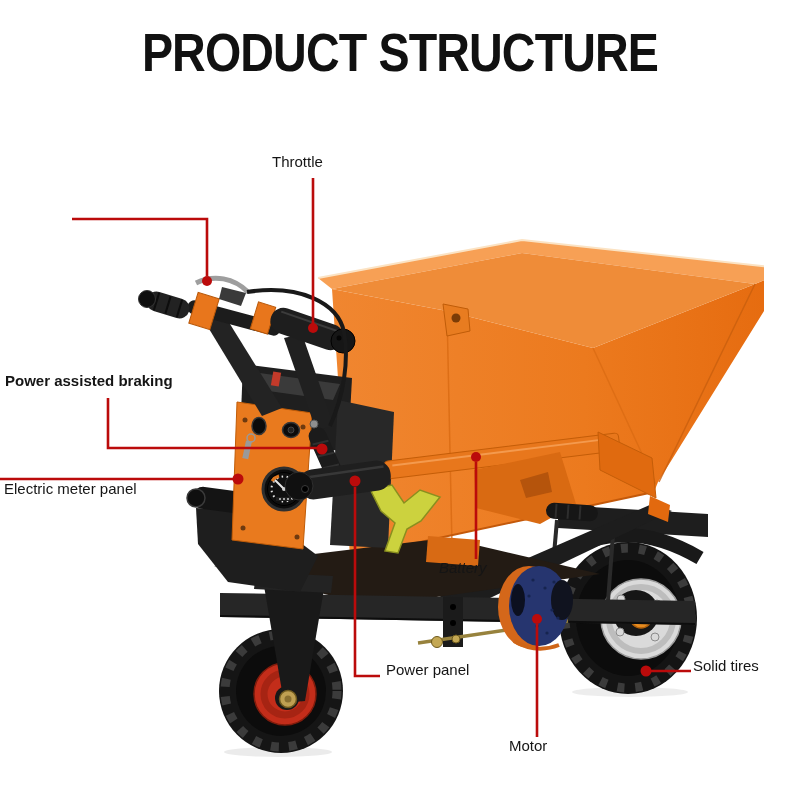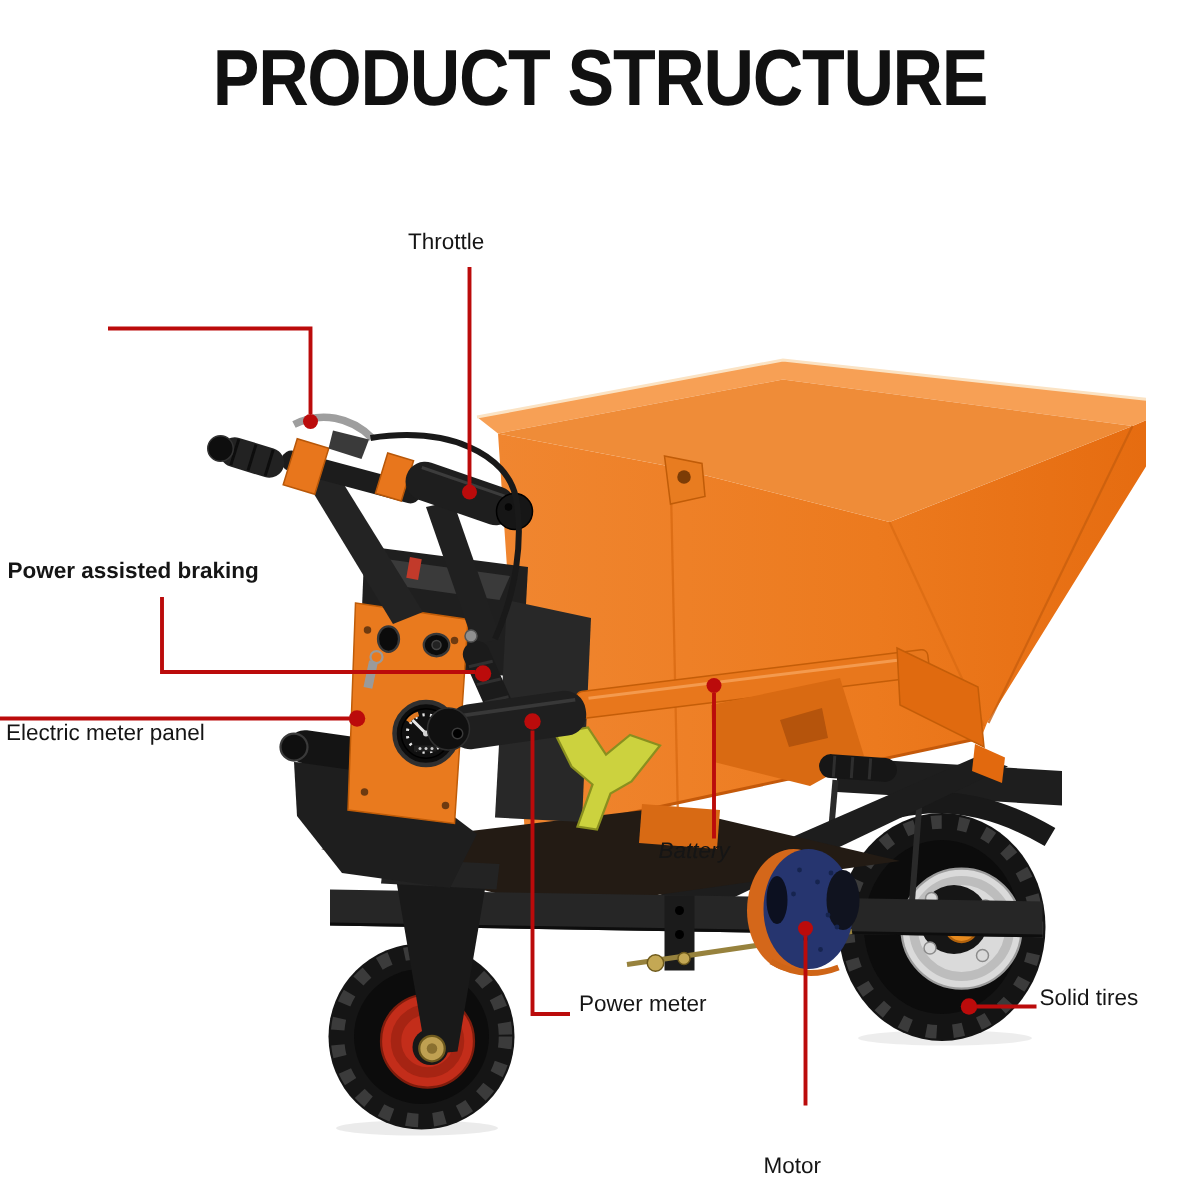--- a/index.html
+++ b/index.html
@@ -243,17 +243,17 @@
     <circle class="dot" cx="646" cy="671" r="5.5"></circle>
   </g>
 </svg>
 
 <div class="title">PRODUCT STRUCTURE</div>
 
 <div class="label" style="left:272px;top:154px;">Throttle</div>
 <div class="label" style="left:5px;top:373px;font-weight:bold;">Power assisted braking</div>
 <div class="label" style="left:4px;top:452px;margin-top:29px;">Electric meter panel</div>
 <div class="label" style="left:439px;top:560px;font-style:italic;">Battery</div>
-<div class="label" style="left:386px;top:662px;">Power meter</div>
-<div class="label" style="left:509px;top:738px;margin-top:32px;">Motor</div>
+<div class="label" style="left:386px;top:662px;">Power panel</div>
+<div class="label" style="left:509px;top:738px;">Motor</div>
 <div class="label" style="left:693px;top:658px;">Solid tires</div>
 
 </div>
 
 </body></html>

